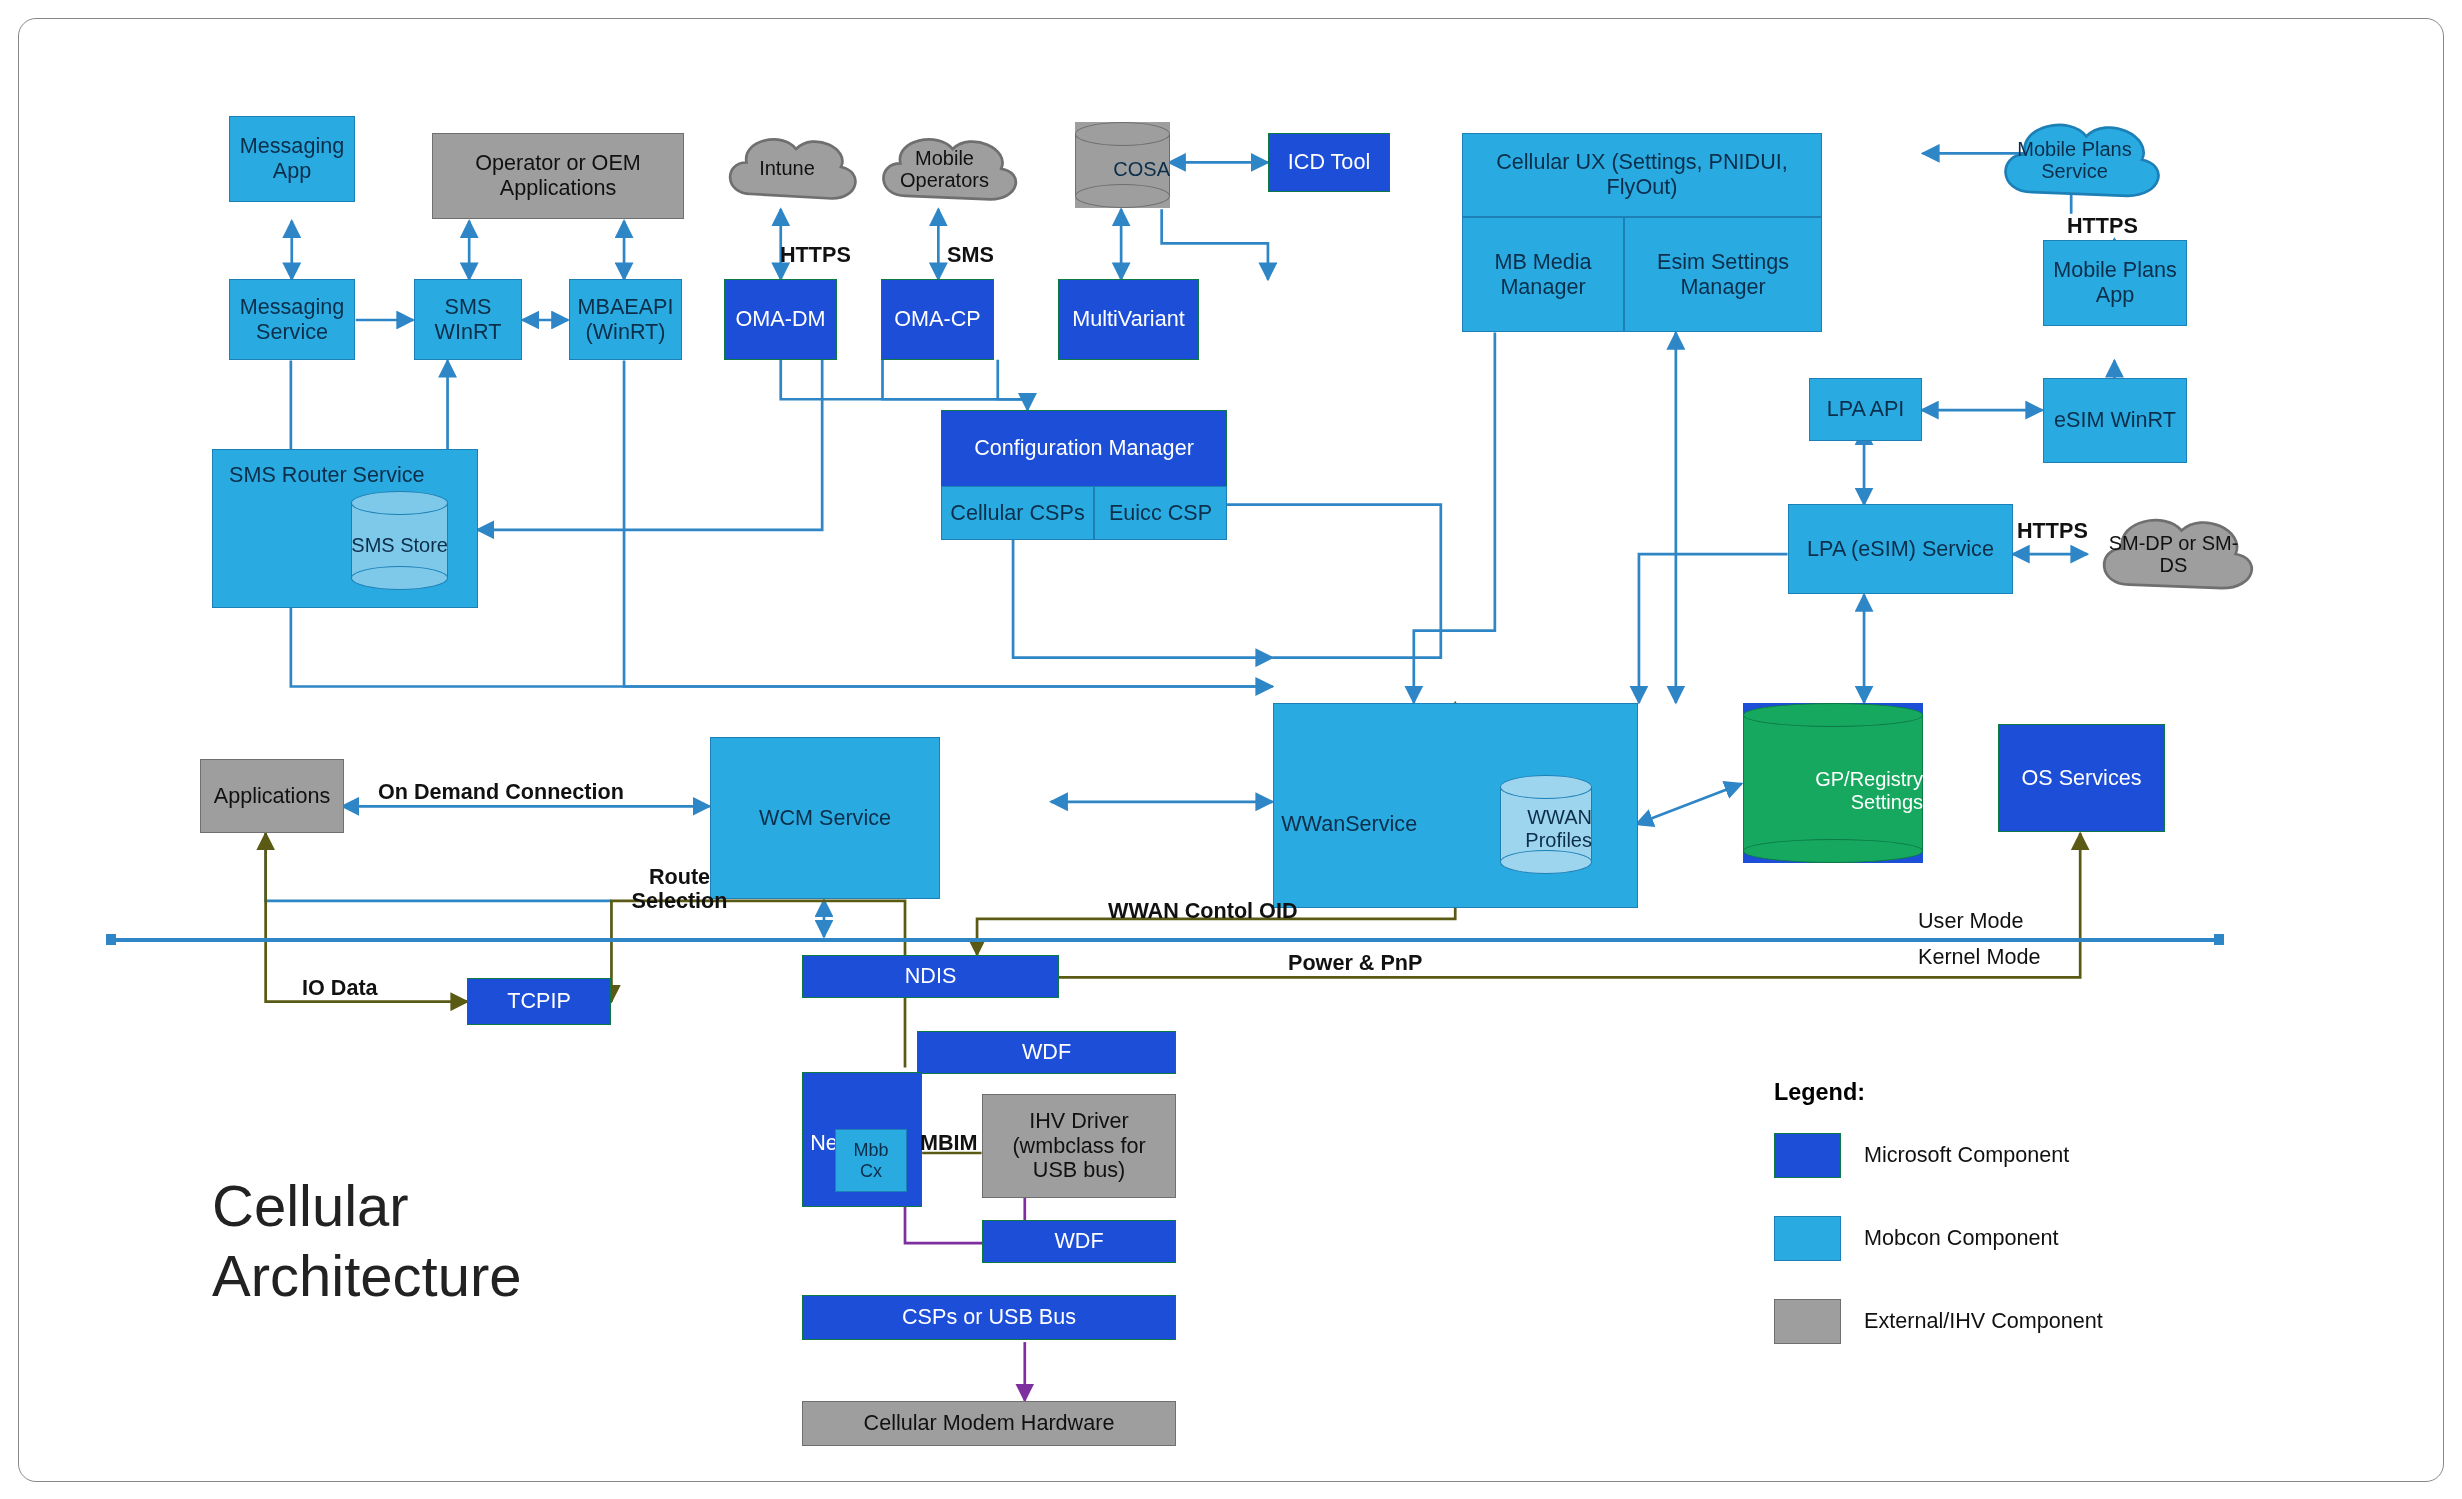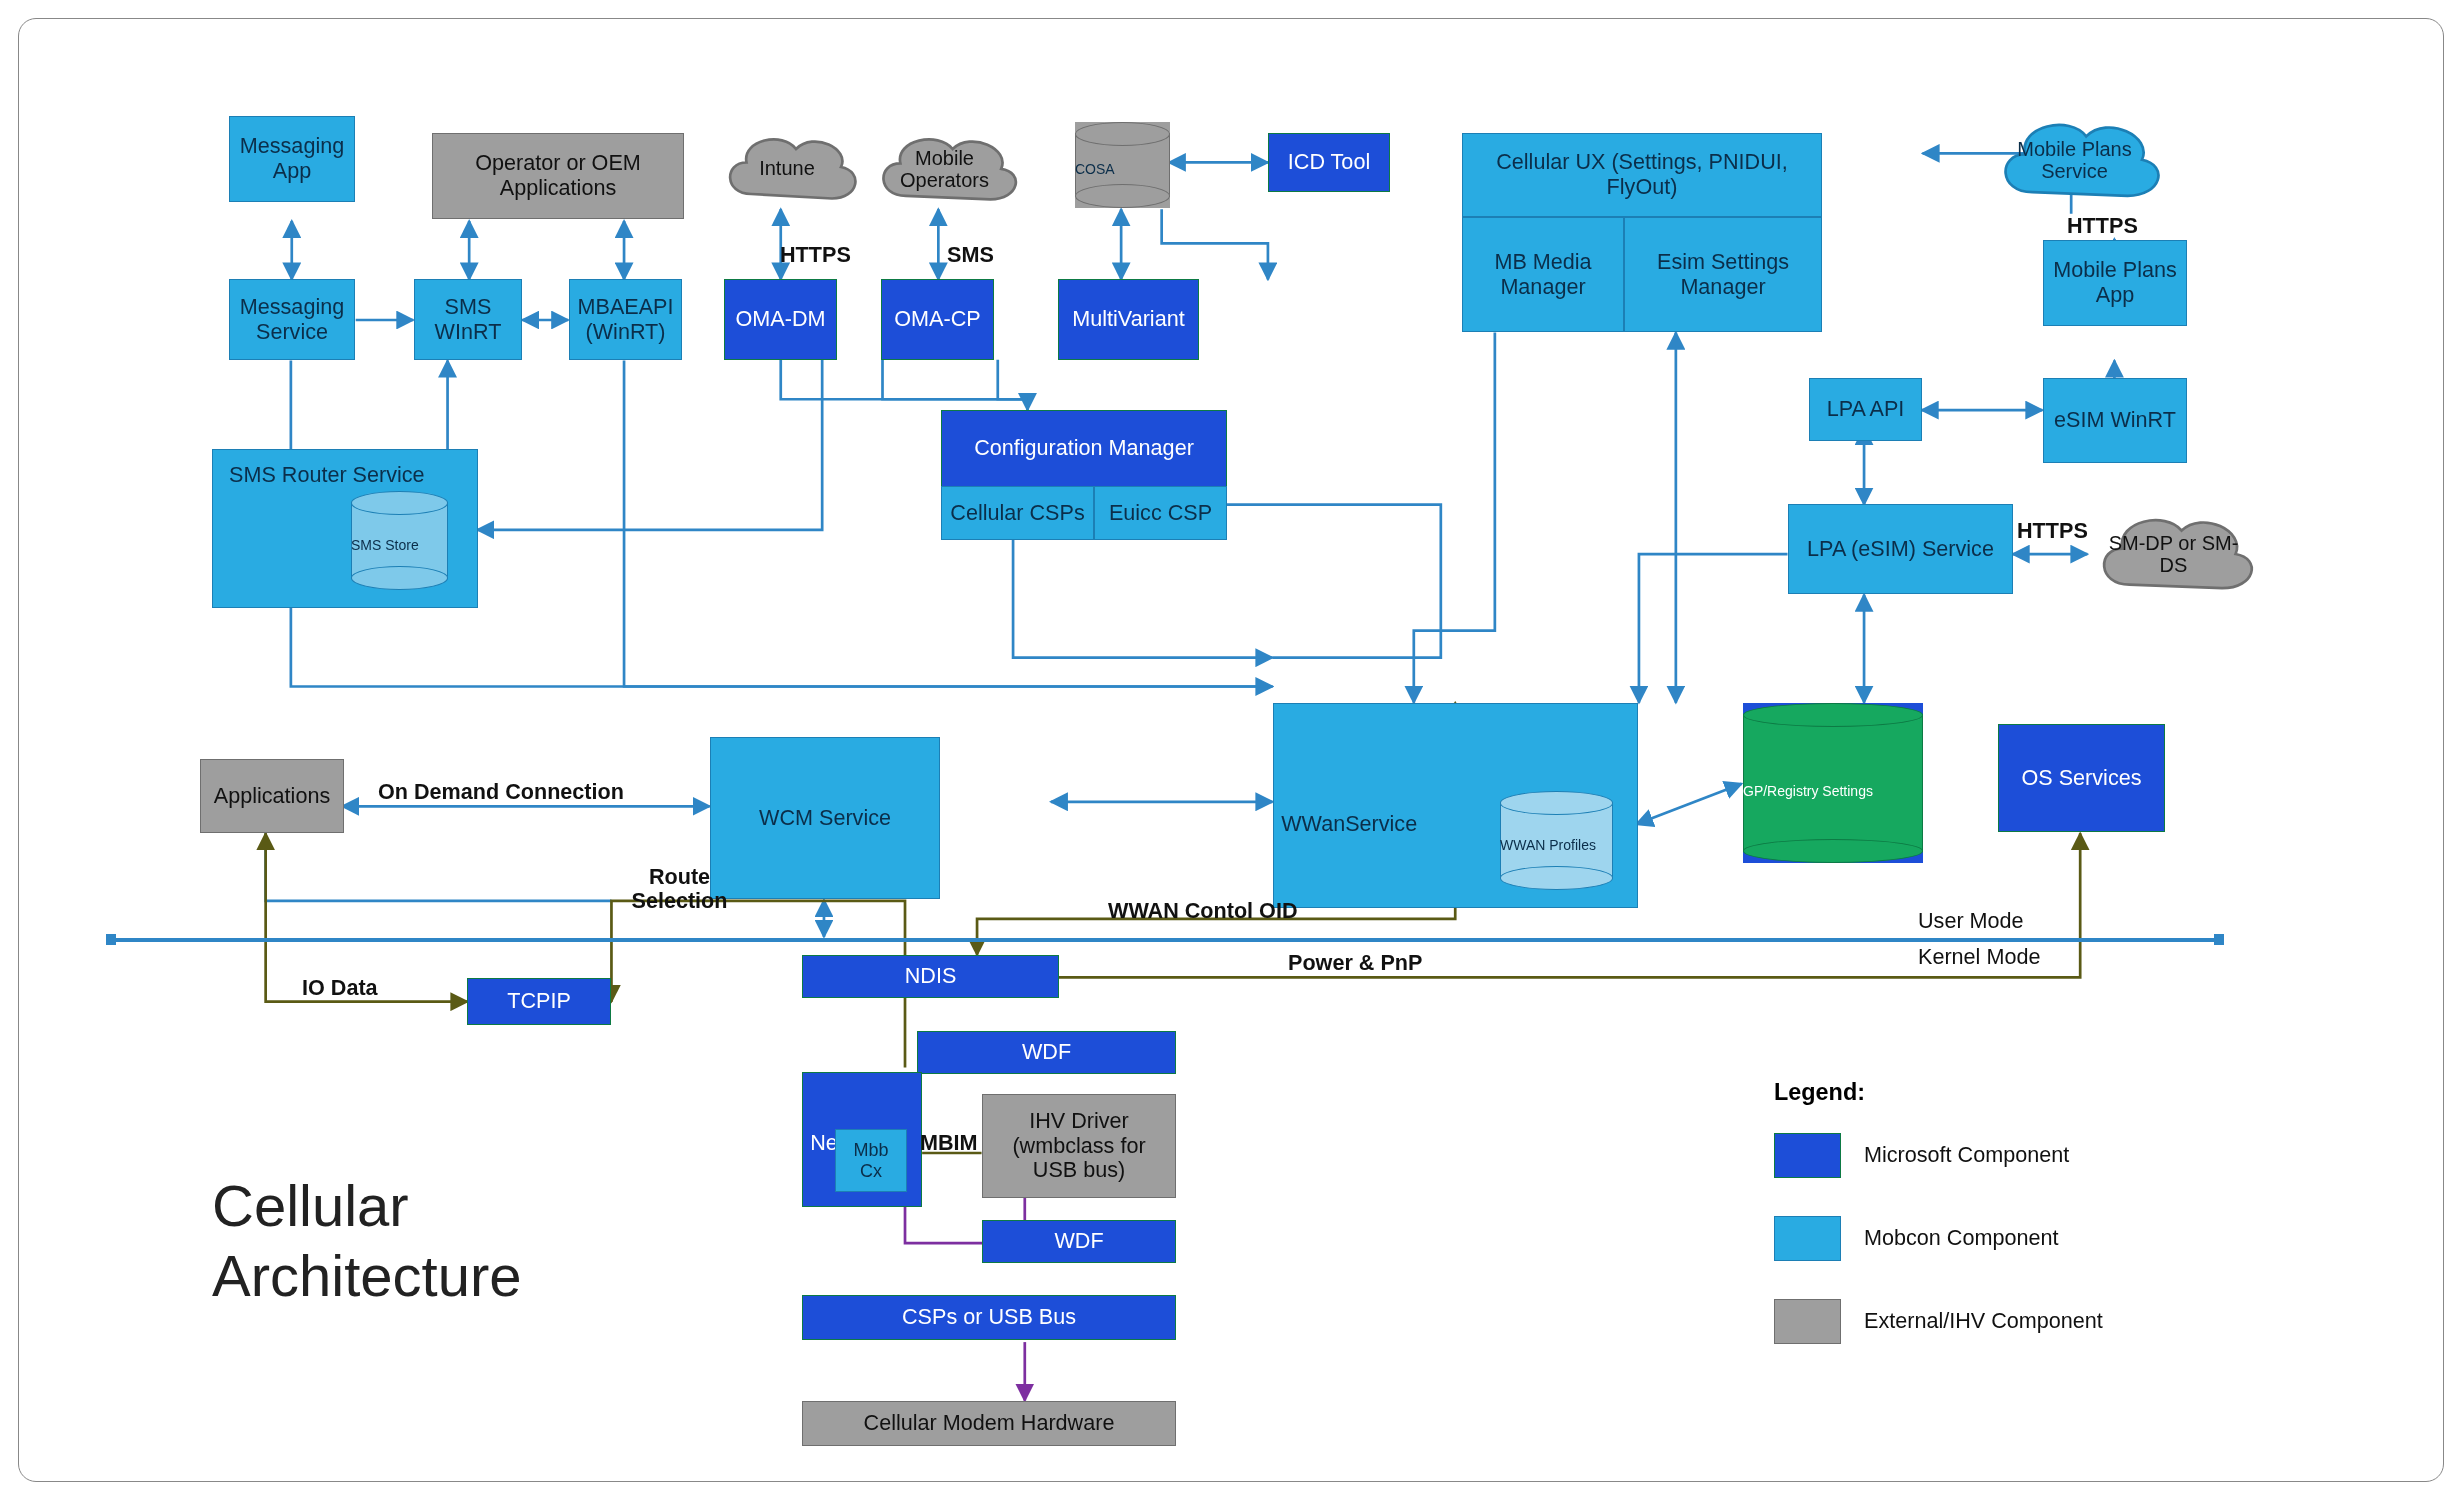--- a/index.html
+++ b/index.html
@@ -3,21 +3,21 @@
 <meta charset="utf-8">
 <style>
   html,body{margin:0;padding:0;background:#fff;font-family:"Segoe UI",Arial,sans-serif}
   #canvas{position:relative;width:2462px;height:1500px;background:#fff}
   #frame{position:absolute;left:18px;top:18px;right:18px;bottom:18px;border:1.8px solid #888;border-radius:18px}
   .box{position:absolute;display:flex;align-items:center;justify-content:center;text-align:center;
        font-size:21.6px;border:1.8px solid #2f86c6;box-sizing:border-box;padding:3.6px 7.2px;line-height:1.15}
   .mob{background:#29abe2;color:#0b2e4a;border-color:#1c7fb5}
   .ms {background:#1d4ed8;color:#fff;border-color:#0d7a44}
   .ext{background:#9e9e9e;color:#111;border-color:#6f6f6f}
-  .cyl{position:absolute;text-align:left;font-size:14px;color:#0b2e4a}
+  .cyl{position:absolute;text-align:right;font-size:20px;color:#0b2e4a}
   .cyl .body{position:absolute;left:0;right:0;top:10.8px;bottom:10.8px;background:#29abe2;border:1.8px solid #1c7fb5}
   .cyl .top{position:absolute;left:0;right:0;top:0;height:21.6px;border:1.8px solid #1c7fb5;border-radius:50%;background:#29abe2}
   .cyl .bot{position:absolute;left:0;right:0;bottom:0;height:21.6px;border:1.8px solid #1c7fb5;border-radius:50%;background:#29abe2}
   .cyl.ms .body,.cyl.ms .top,.cyl.ms .bot{background:#16a85f;border-color:#0d7a44}
   .cyl.ext .body,.cyl.ext .top,.cyl.ext .bot{background:#9e9e9e;border-color:#6f6f6f}
   .cyl .lbl{position:absolute;left:0;right:0;top:55%;transform:translateY(-50%);z-index:2}
   .cloud{position:absolute;color:#111;font-size:20px}
   .cloud svg{position:absolute;inset:0}
   .cloud .lbl{position:absolute;left:0;right:0;top:50%;transform:translateY(-45%);text-align:center;padding:0 12.6px;z-index:2;line-height:1.1}
   .lbl-txt{position:absolute;font-size:21.6px;font-weight:600;color:#111;white-space:nowrap}
@@ -211,21 +211,21 @@
 
   <div class="box ext" style="left:200px;top:759px;width:144px;height:74px">
       <span>Applications</span>
     </div>
   <div class="box mob" style="left:710px;top:737px;width:230px;height:162px">
       <span>WCM Service</span>
     </div>
   <div class="box mob" style="left:1273px;top:703px;width:365px;height:205px;justify-content:flex-start;padding-top:41px">
       <span>WWanService</span>
     </div>
-  <div class="cyl" style="left:1500px;top:791px;width:113px;height:99px">
+  <div class="cyl" style="left:1500px;top:775px;width:92px;height:99px">
     <div class="body" style="background:#9ed5ee"></div>
       <div class="bot" style="background:#9ed5ee"></div>
       <div class="top" style="background:#9ed5ee"></div>
     <div class="lbl">WWAN Profiles</div>
   </div>
   <div class="cyl ms" style="left:1743px;top:703px;width:180px;height:160px;color:#fff">
     <div class="body"></div>
       <div class="bot"></div>
       <div class="top"></div>
     <div class="lbl">GP/Registry Settings</div>

